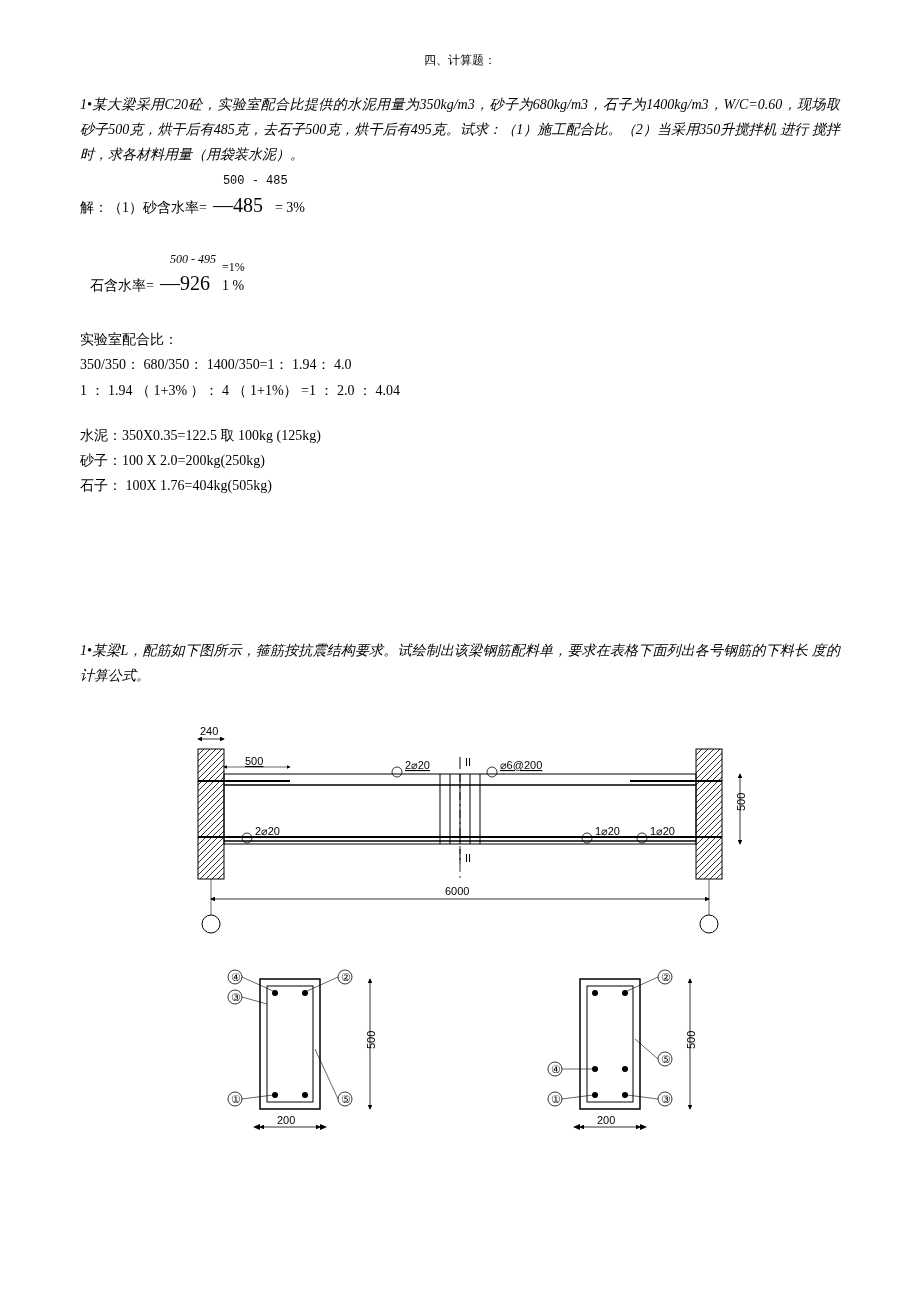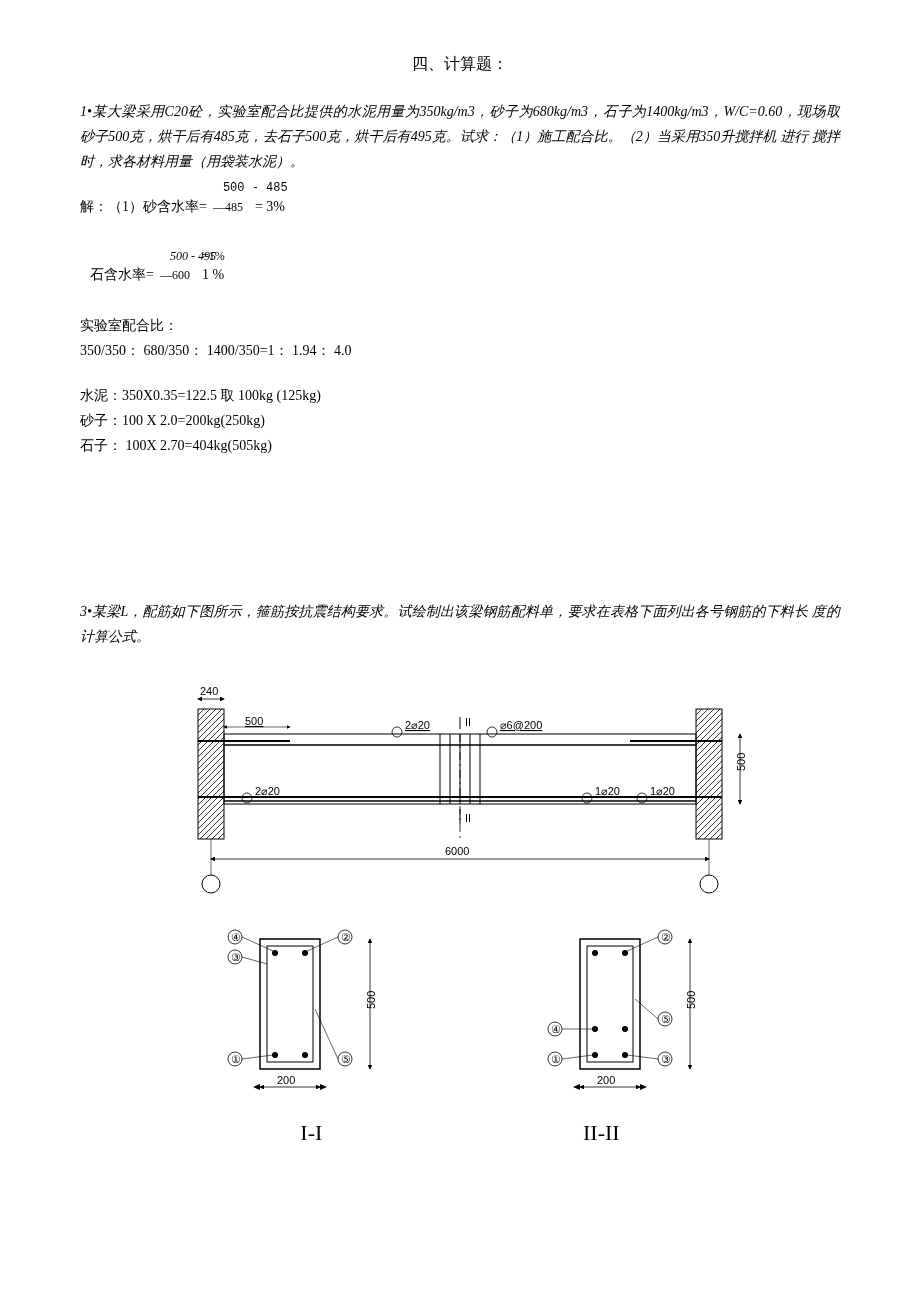--- a/index.html
+++ b/index.html
@@ -7,21 +7,21 @@
       padding: 50px 80px;
       font-family: "SimSun", "宋体", serif;
       font-size: 14px;
       line-height: 1.8;
       background: white;
       color: #000;
       width: 760px;
     }
     .title {
       text-align: center;
-      font-size: 16px;
+      font-size: 12px;
       margin-bottom: 20px;
     }
     .para {
       text-align: justify;
       margin-bottom: 4px;
       font-style: italic;
     }
     .solution-block {
       margin-top: 20px;
       margin-bottom: 20px;
@@ -30,21 +30,21 @@
       display: flex;
       align-items: baseline;
       gap: 6px;
       margin: 6px 0;
     }
     .frac-top {
       font-size: 12px;
       vertical-align: super;
     }
     .big-frac {
-      font-size: 12px;
+      font-size: 20px;
     }
     .indent {
       margin-left: 10px;
     }
     .spacer-lg {
       height: 120px;
     }
     .diagram-container {
       display: flex;
       flex-direction: column;
@@ -83,41 +83,42 @@
     </span>
     <span style="margin-left:6px;">= 3%</span>
   </div>
 
   <div style="height:30px;"></div>
 
   <div class="formula-line indent">
     <span>石含水率=</span>
     <span style="position:relative;display:inline-block;">
       <span class="frac-top" style="position:absolute;top:-16px;left:10px;white-space:nowrap;font-style:italic;">500 - 495</span>
-      <span class="big-frac">—600</span>
+      <span class="big-frac">—926</span>
     </span>
     <span style="position:relative;display:inline-block;margin-left:6px;">
       <span class="frac-top" style="position:absolute;top:-16px;left:0;white-space:nowrap;">=1%</span>
       <span>1 %</span>
     </span>
   </div>
 
   <div style="height:20px;"></div>
 
   <div>实验室配合比：</div>
   <div>350/350： 680/350： 1400/350=1： 1.94： 4.0</div>
+  <div>1 ： 1.94 （ 1+3% ）： 4 （ 1+1%） =1 ： 2.0 ： 4.04</div>
   <div style="height:20px;"></div>
   <div>水泥：350X0.35=122.5 取 100kg (125kg)</div>
   <div>砂子：100 X 2.0=200kg(250kg)</div>
-  <div>石子： 100X 2.70=404kg(505kg)</div>
+  <div>石子： 100X 1.76=404kg(505kg)</div>
 </div>
 
 <div class="spacer-lg"></div>
 
-<div class="para">3•某梁L，配筋如下图所示，箍筋按抗震结构要求。试绘制出该梁钢筋配料单，要求在表格下面列出各号钢筋的下料长 度的计算公式。</div>
+<div class="para">1•某梁L，配筋如下图所示，箍筋按抗震结构要求。试绘制出该梁钢筋配料单，要求在表格下面列出各号钢筋的下料长 度的计算公式。</div>
 
 <div class="diagram-container">
 
   <svg width="620" height="220" viewBox="0 0 620 220">
     <defs>
       <pattern id="hatch" patternUnits="userSpaceOnUse" width="6" height="6">
         <path d="M-1,1 l2,-2 M0,6 l6,-6 M5,7 l2,-2" stroke="#000" stroke-width="0.8"></path>
       </pattern>
       <marker id="arrow" markerWidth="6" markerHeight="6" refX="5" refY="3" orient="auto">
         <path d="M0,0 L6,3 L0,6 Z" fill="#000"></path>
@@ -275,17 +276,13 @@
       <line x1="185" y1="20" x2="185" y2="150" stroke="#000" stroke-width="0.8" marker-start="url(#ar2r)" marker-end="url(#ar2)"></line>
       <text x="190" y="90" class="svg-dim" transform="rotate(-90 190 90)">500</text>
 
       <line x1="75" y1="168" x2="135" y2="168" stroke="#000" stroke-width="0.8" marker-start="url(#ar2r)" marker-end="url(#ar2)"></line>
       <text x="92" y="165" class="svg-dim">200</text>
       <polygon points="68,168 75,165 75,171" fill="#000"></polygon>
       <polygon points="142,168 135,165 135,171" fill="#000"></polygon>
     </svg>
   </div>
 
-  <div class="section-labels">
-    <span>I-I</span>
-    <span>II-II</span>
-  </div>
 </div>
 
 </body></html>

